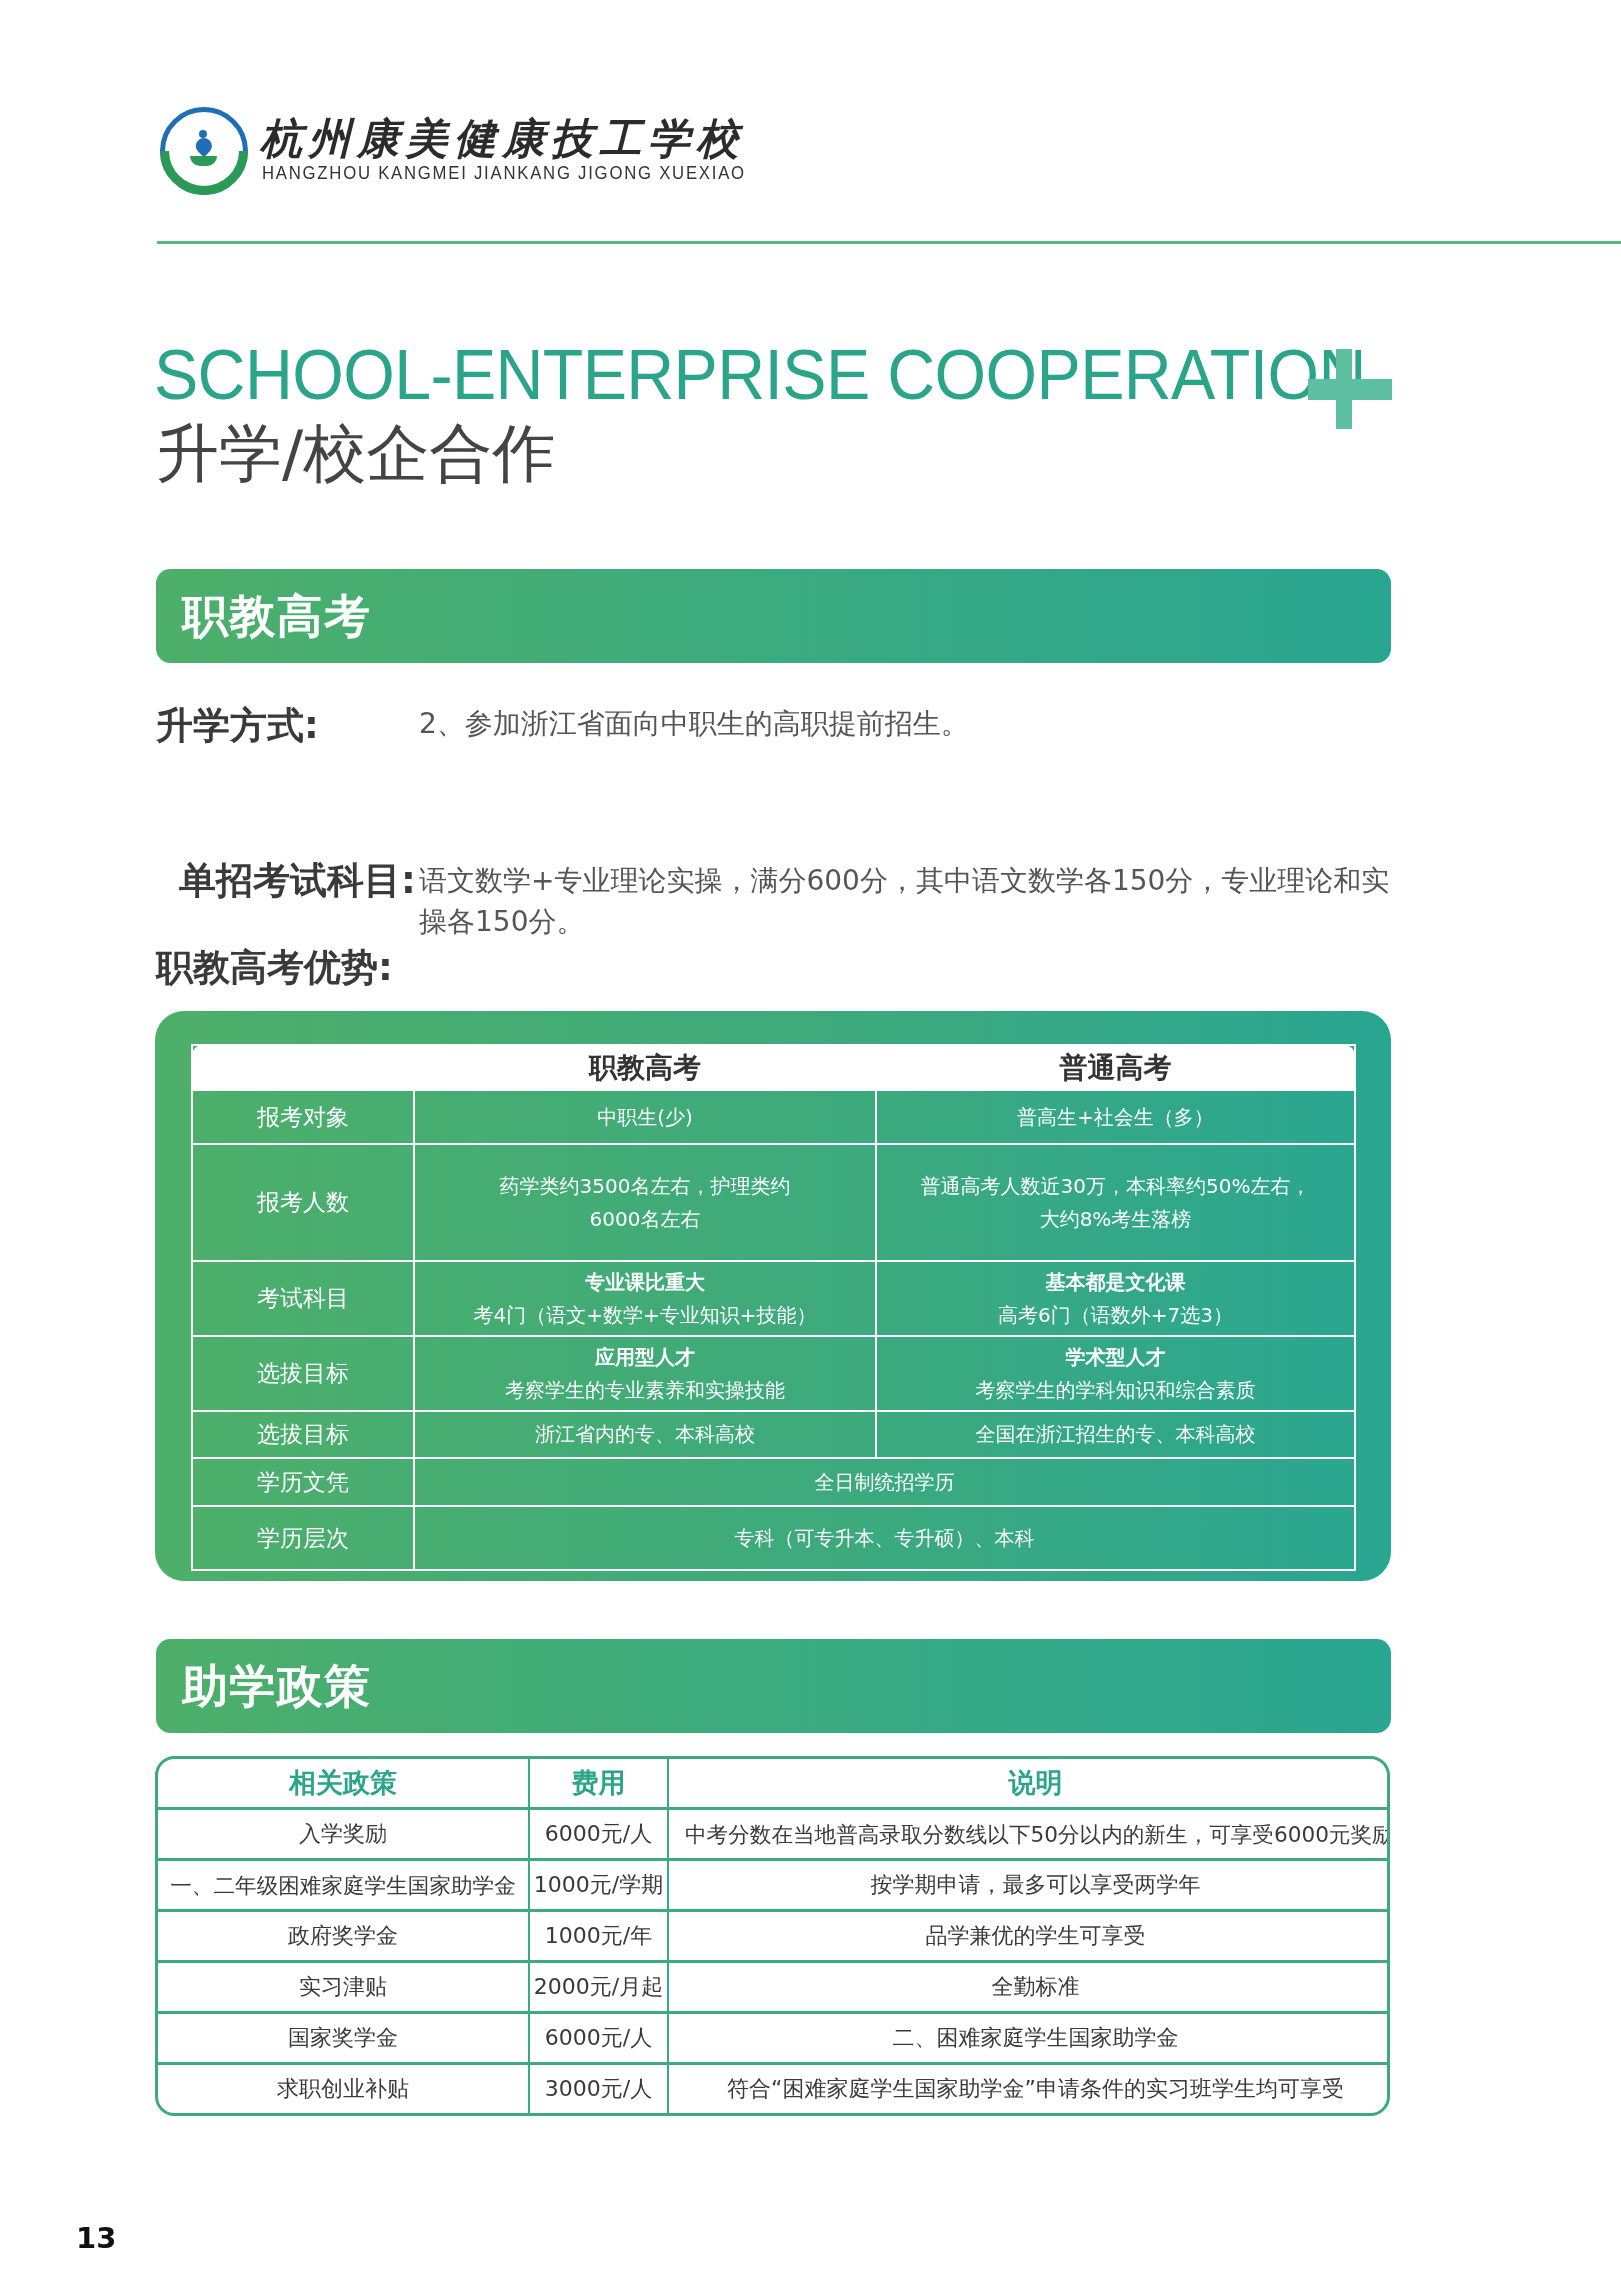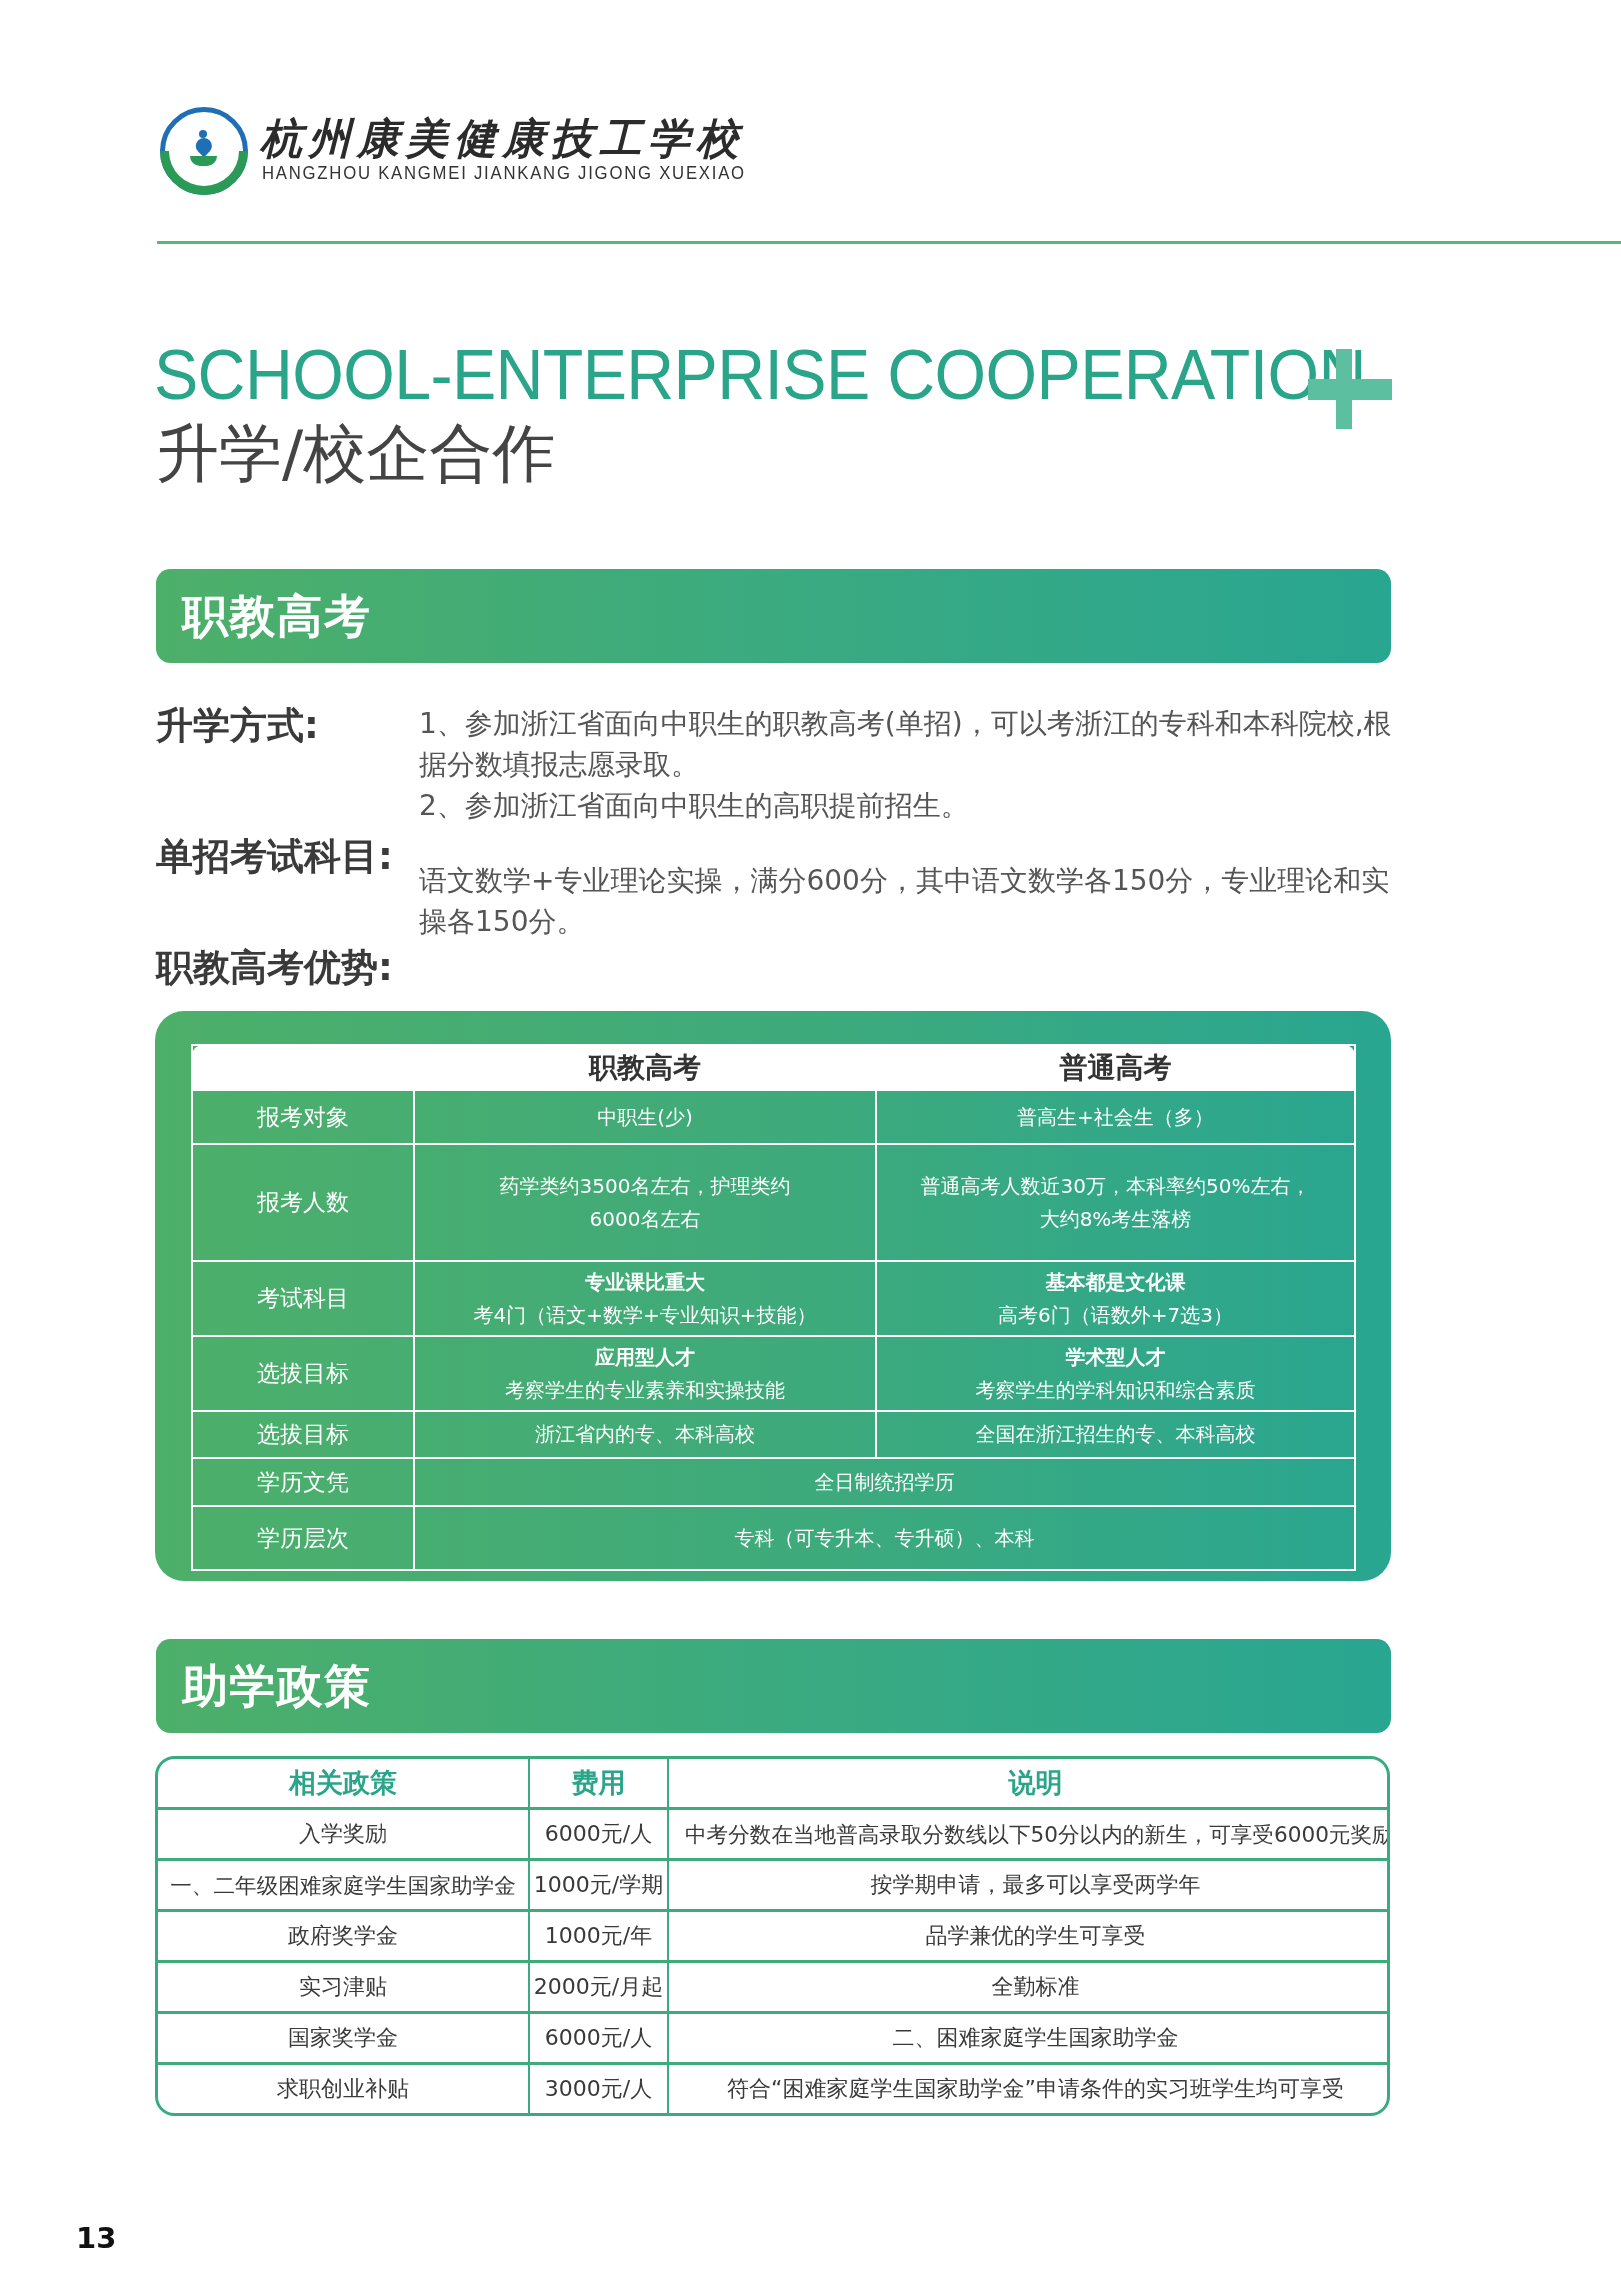--- a/index.html
+++ b/index.html
@@ -81,25 +81,24 @@
 <div class="abs title-cn">升学/校企合作</div>
 <div class="abs plus-v"></div>
 <div class="abs plus-h"></div>
 
 <div class="abs banner" style="top:569px;">
   <div class="banner-title">职教高考</div>
 </div>
 
 <div class="abs label" style="top:701px;">升学方式:</div>
 <div class="abs para" style="top:703px;">
-  <p>1、参加浙江省面向中职生的职教高考(单招)，可以考浙江的专科和本科院校,根据分数填报志愿录取。</p>
   <p>2、参加浙江省面向中职生的高职提前招生。</p>
 </div>
 
-<div class="abs label" style="top:832px;">单招考试科目:</div>
+<div class="abs label" style="top:856px;margin-left:23px;">单招考试科目:</div>
 <div class="abs para" style="top:860px;">
   <p>语文数学+专业理论实操，满分600分，其中语文数学各150分，专业理论和实操各150分。</p>
 </div>
 
 <div class="abs label" style="top:943px;">职教高考优势:</div>
 
 <div class="abs panel">
   <table class="ctable">
     <colgroup>
         <col style="width:222px">

